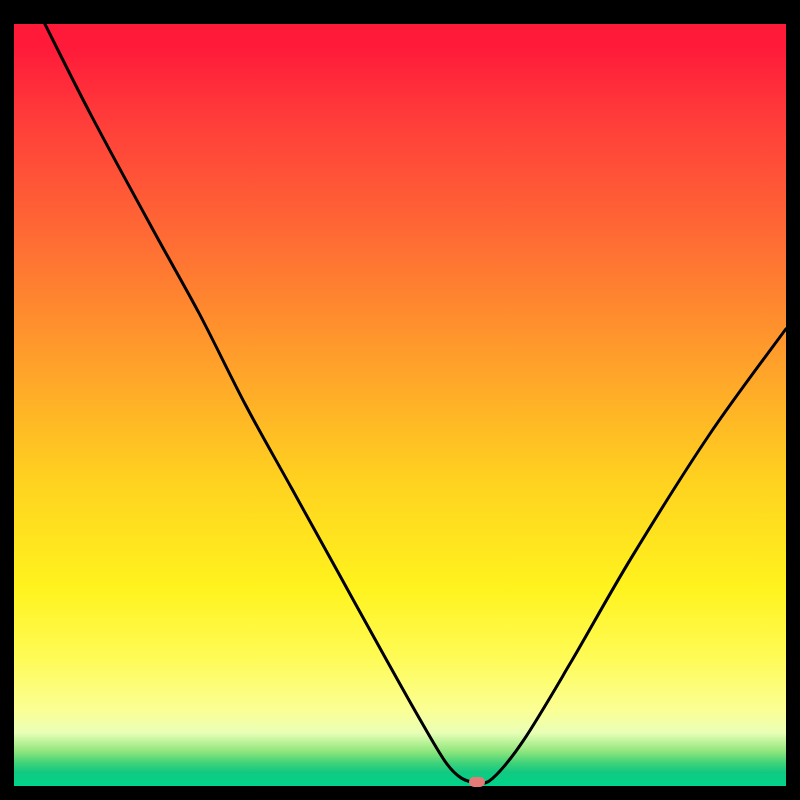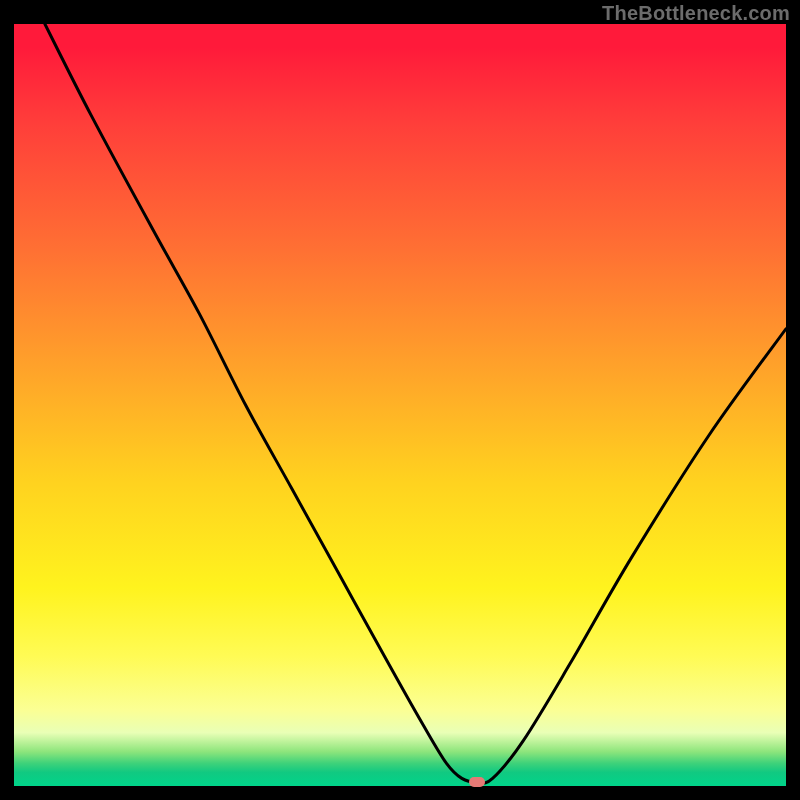--- a/index.html
+++ b/index.html
@@ -63,21 +63,20 @@
     height: 10px;
     border-radius: 6px;
     background: #e67a76;
     transform: translate(-50%, -50%);
   }
 </style>
 </head>
 <body>
 
 <div class="frame">
-  <div class="watermark">TheBottleneck.com</div>
 
   <div class="plot-area">
     <svg class="curve" viewBox="0 0 772 762" preserveAspectRatio="none">
       <path id="curve-path" d="M 30.9 0.0 C 38.6 15.2, 59.2 57.1, 77.2 91.4 C 95.2 125.7, 120.9 172.7, 139.0 205.7 C 157.0 238.8, 169.8 260.4, 185.3 289.6 C 200.7 318.8, 216.2 351.8, 231.6 381.0 C 247.0 410.2, 262.5 436.9, 277.9 464.8 C 293.4 492.8, 308.8 520.7, 324.2 548.6 C 339.7 576.6, 356.4 607.1, 370.6 632.5 C 384.7 657.9, 398.9 683.3, 409.2 701.0 C 419.5 718.8, 425.9 730.3, 432.3 739.1 C 438.8 748.0, 442.6 751.2, 447.8 754.4 C 452.9 757.6, 458.1 758.2, 463.2 758.2 C 468.3 758.2, 470.9 761.4, 478.6 754.4 C 486.4 747.4, 496.7 735.3, 509.5 716.3 C 522.4 697.2, 537.8 670.6, 555.8 640.1 C 573.9 609.6, 594.4 571.5, 617.6 533.4 C 640.8 495.3, 669.1 449.6, 694.8 411.5 C 720.5 373.4, 759.1 322.6, 772.0 304.8" fill="none" stroke="#000" stroke-width="3" stroke-linecap="round" stroke-linejoin="round"></path>
     </svg>
     <div class="marker" id="marker" style="left: 463.2px; top: 758.19px; background: rgb(230, 122, 118);"></div>
   </div>
 </div>
 
 </body></html>

